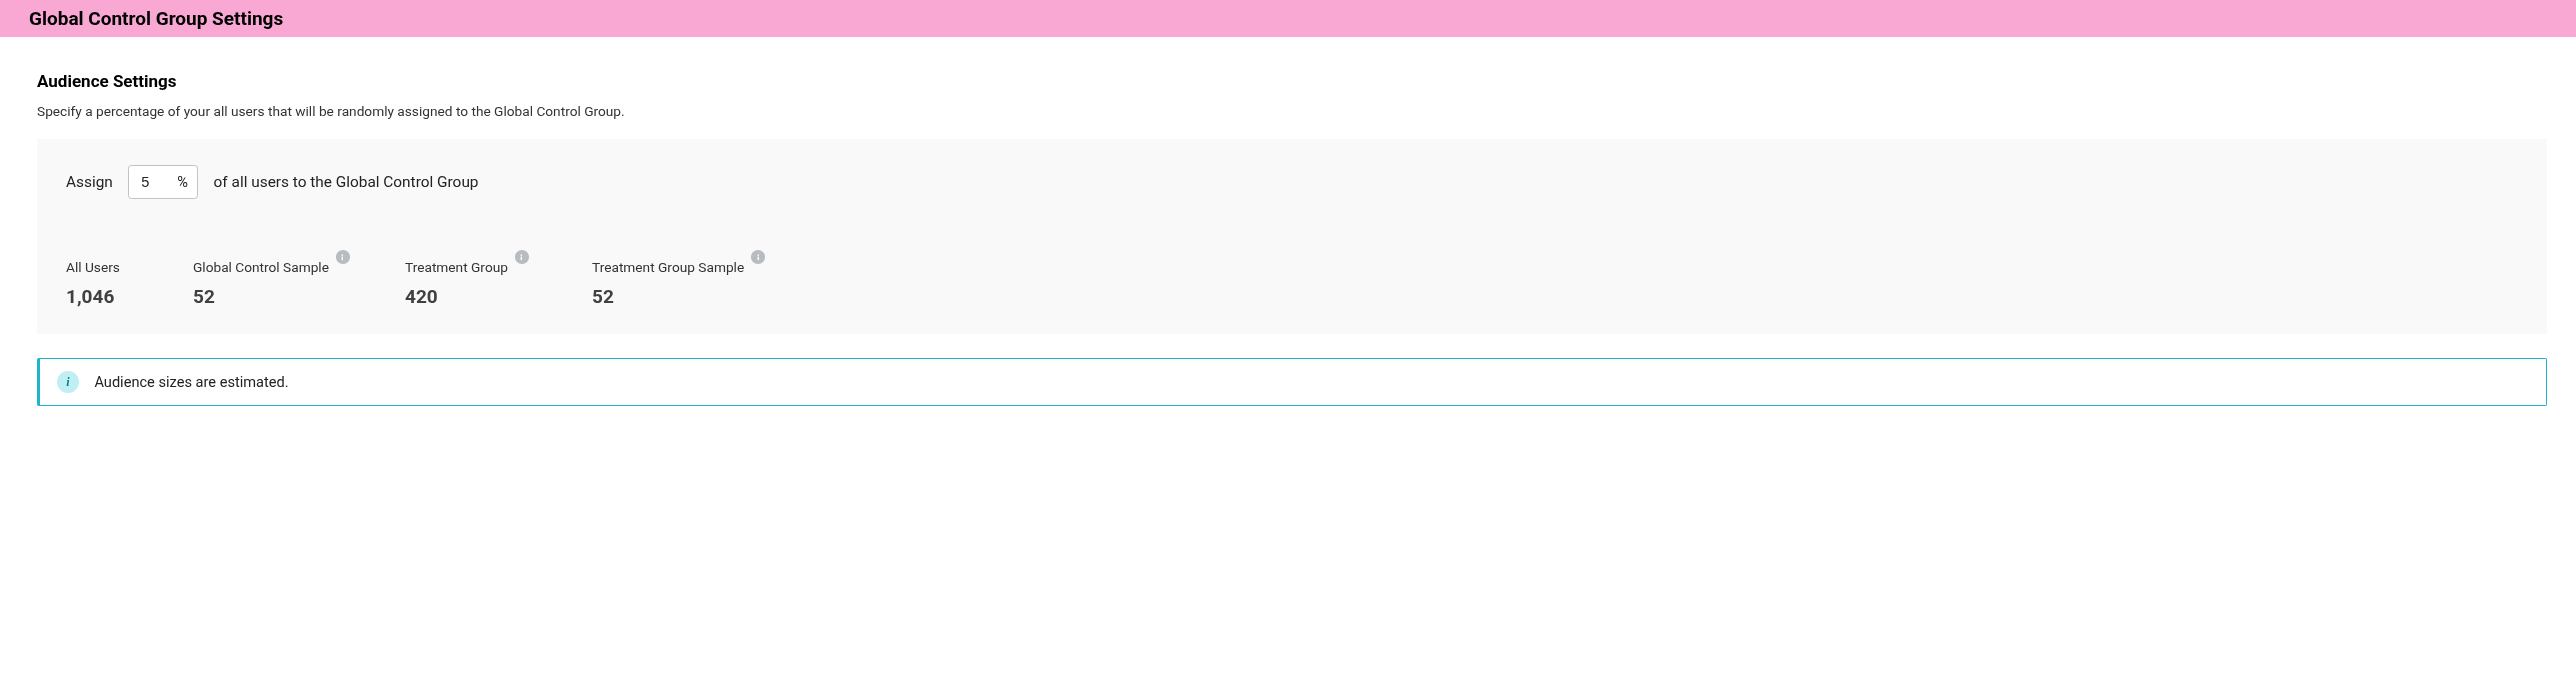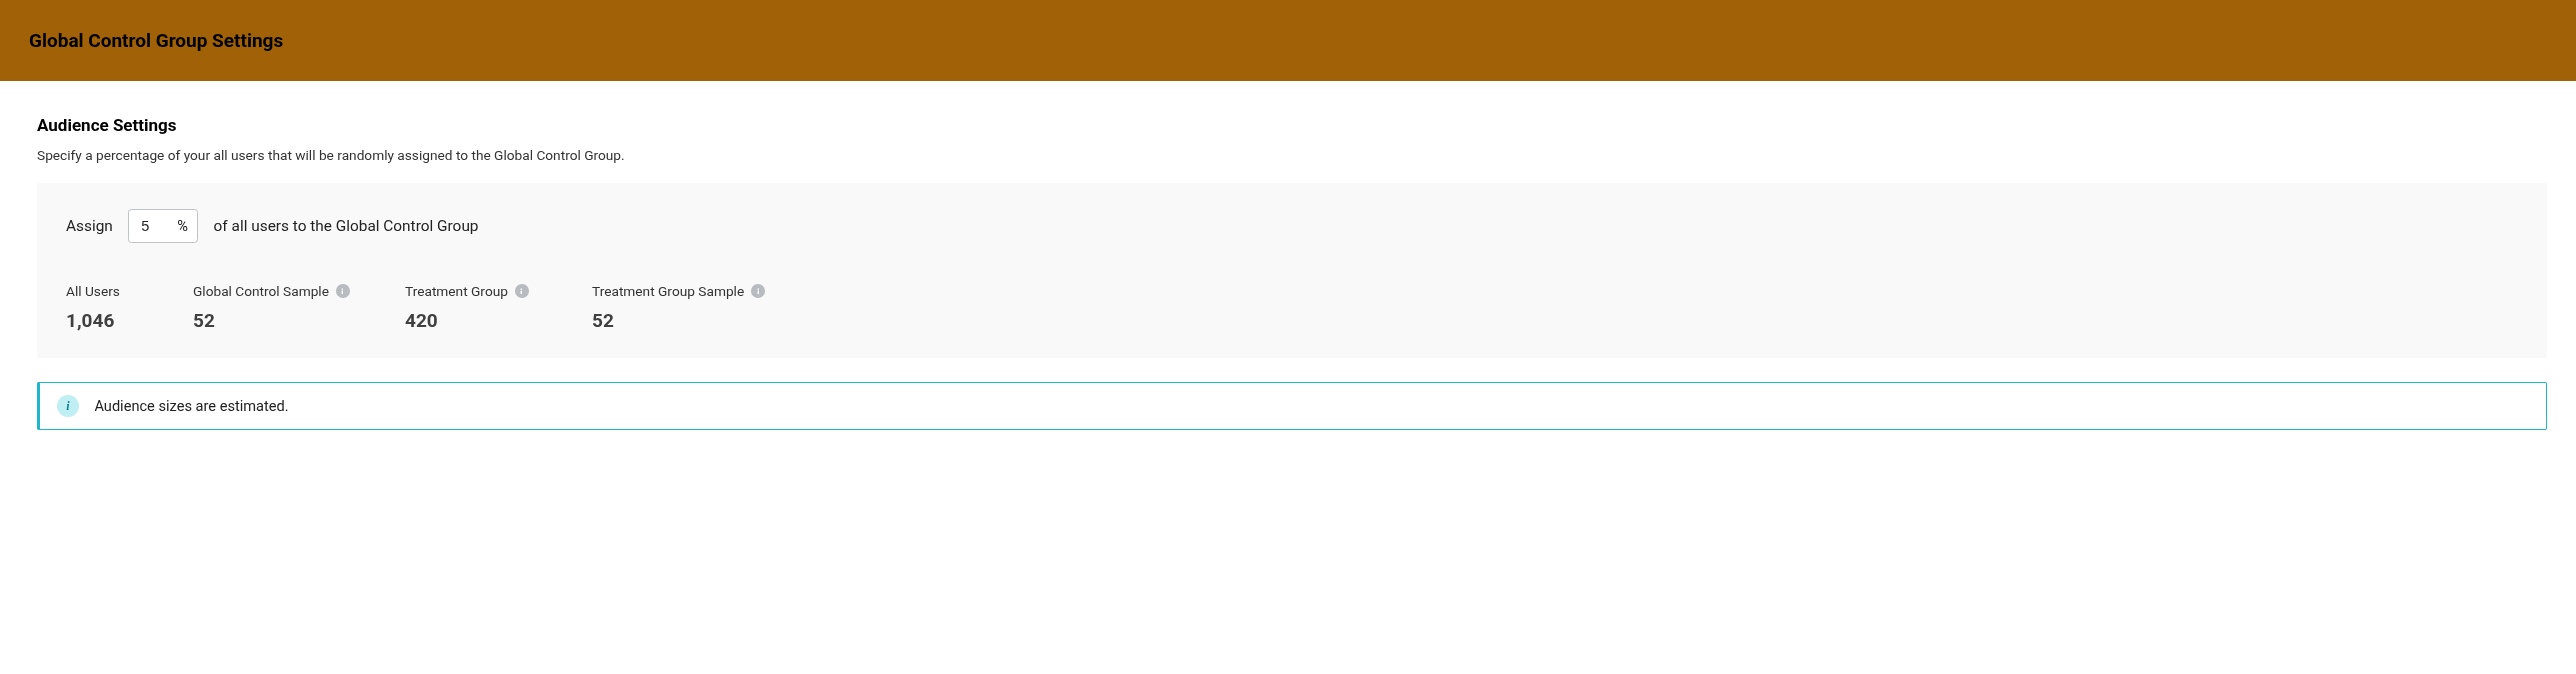--- a/index.html
+++ b/index.html
@@ -6,22 +6,22 @@
       box-sizing: border-box;
       margin: 0;
       padding: 0;
     }
     body {
       font-family: -apple-system, BlinkMacSystemFont, "Segoe UI", Roboto, Helvetica, Arial, sans-serif;
       background: #ffffff;
       color: #1a1a1a;
     }
     .header-bar {
-      background: #a16207;
-      padding: 29px 29px;
+      background: #f9a8d4;
+      padding: 7px 29px;
     }
     .header-title {
       font-size: 19px;
       font-weight: 700;
       color: #000;
     }
     .content {
       padding: 34px 29px 0 37px;
     }
     .section-title {
@@ -85,20 +85,21 @@
       min-width: 171px;
     }
     .stat-label-row {
       display: flex;
       align-items: center;
       gap: 6.9px;
     }
     .stat-label {
       font-size: 13.7px;
       color: #333;
+      margin-top: 20px;
     }
     .stat-value {
       font-size: 19px;
       font-weight: 700;
       color: #404040;
     }
     .info-icon {
       width: 13.7px;
       height: 13.7px;
       border-radius: 50%;

